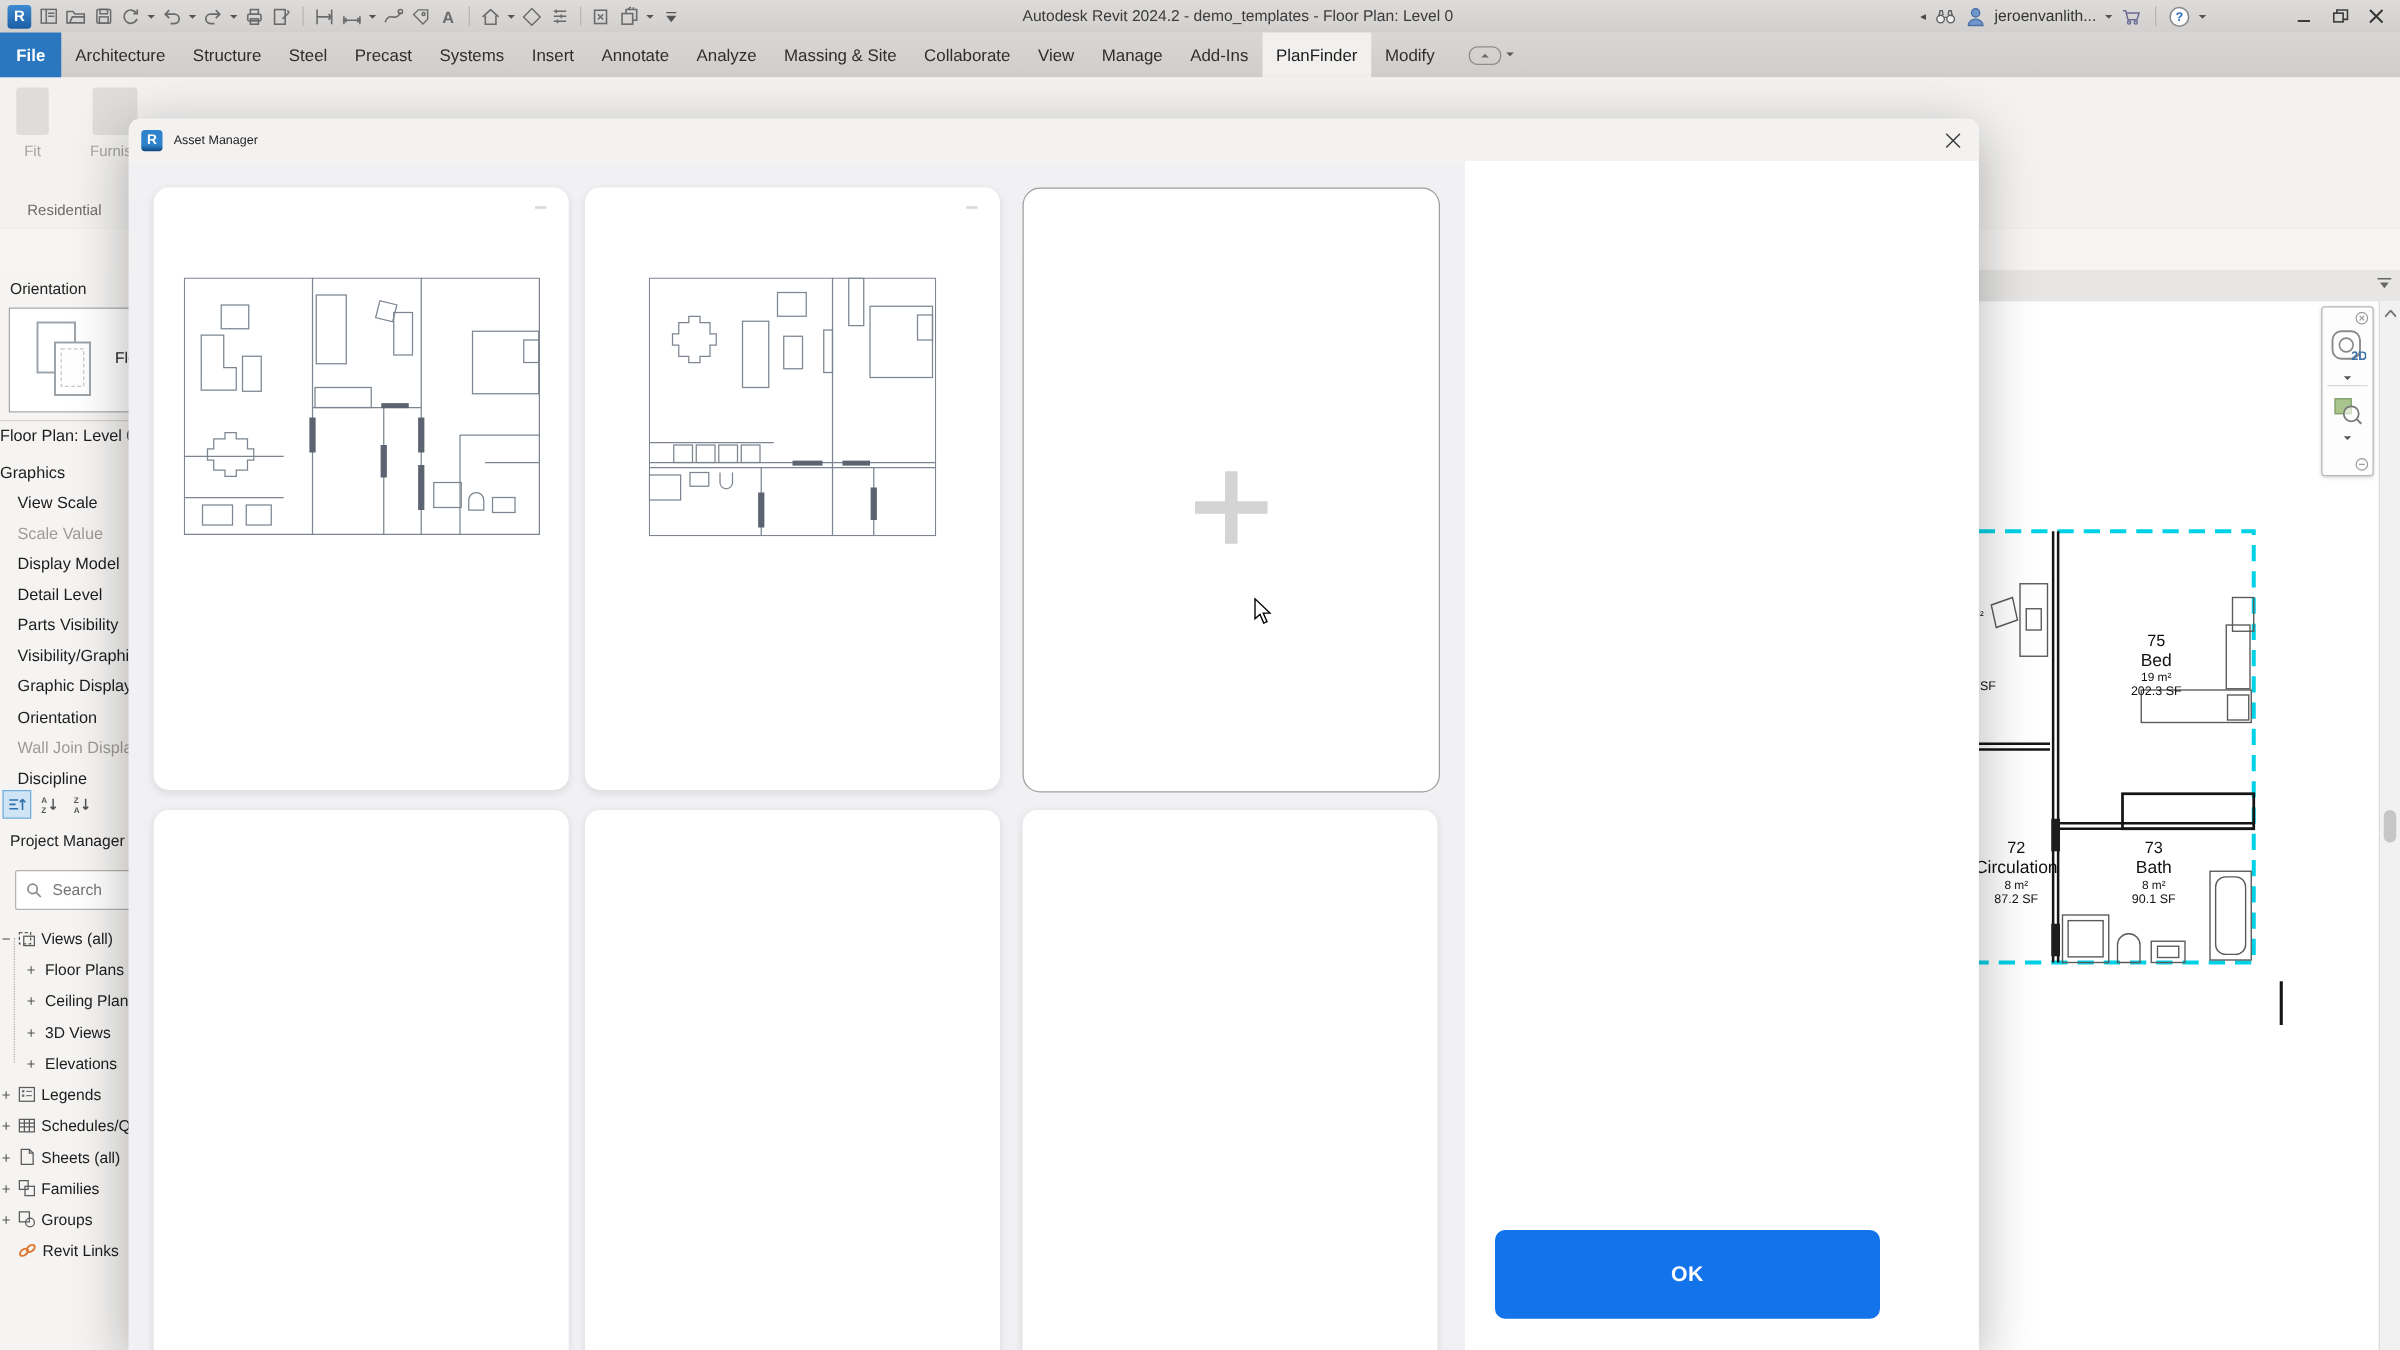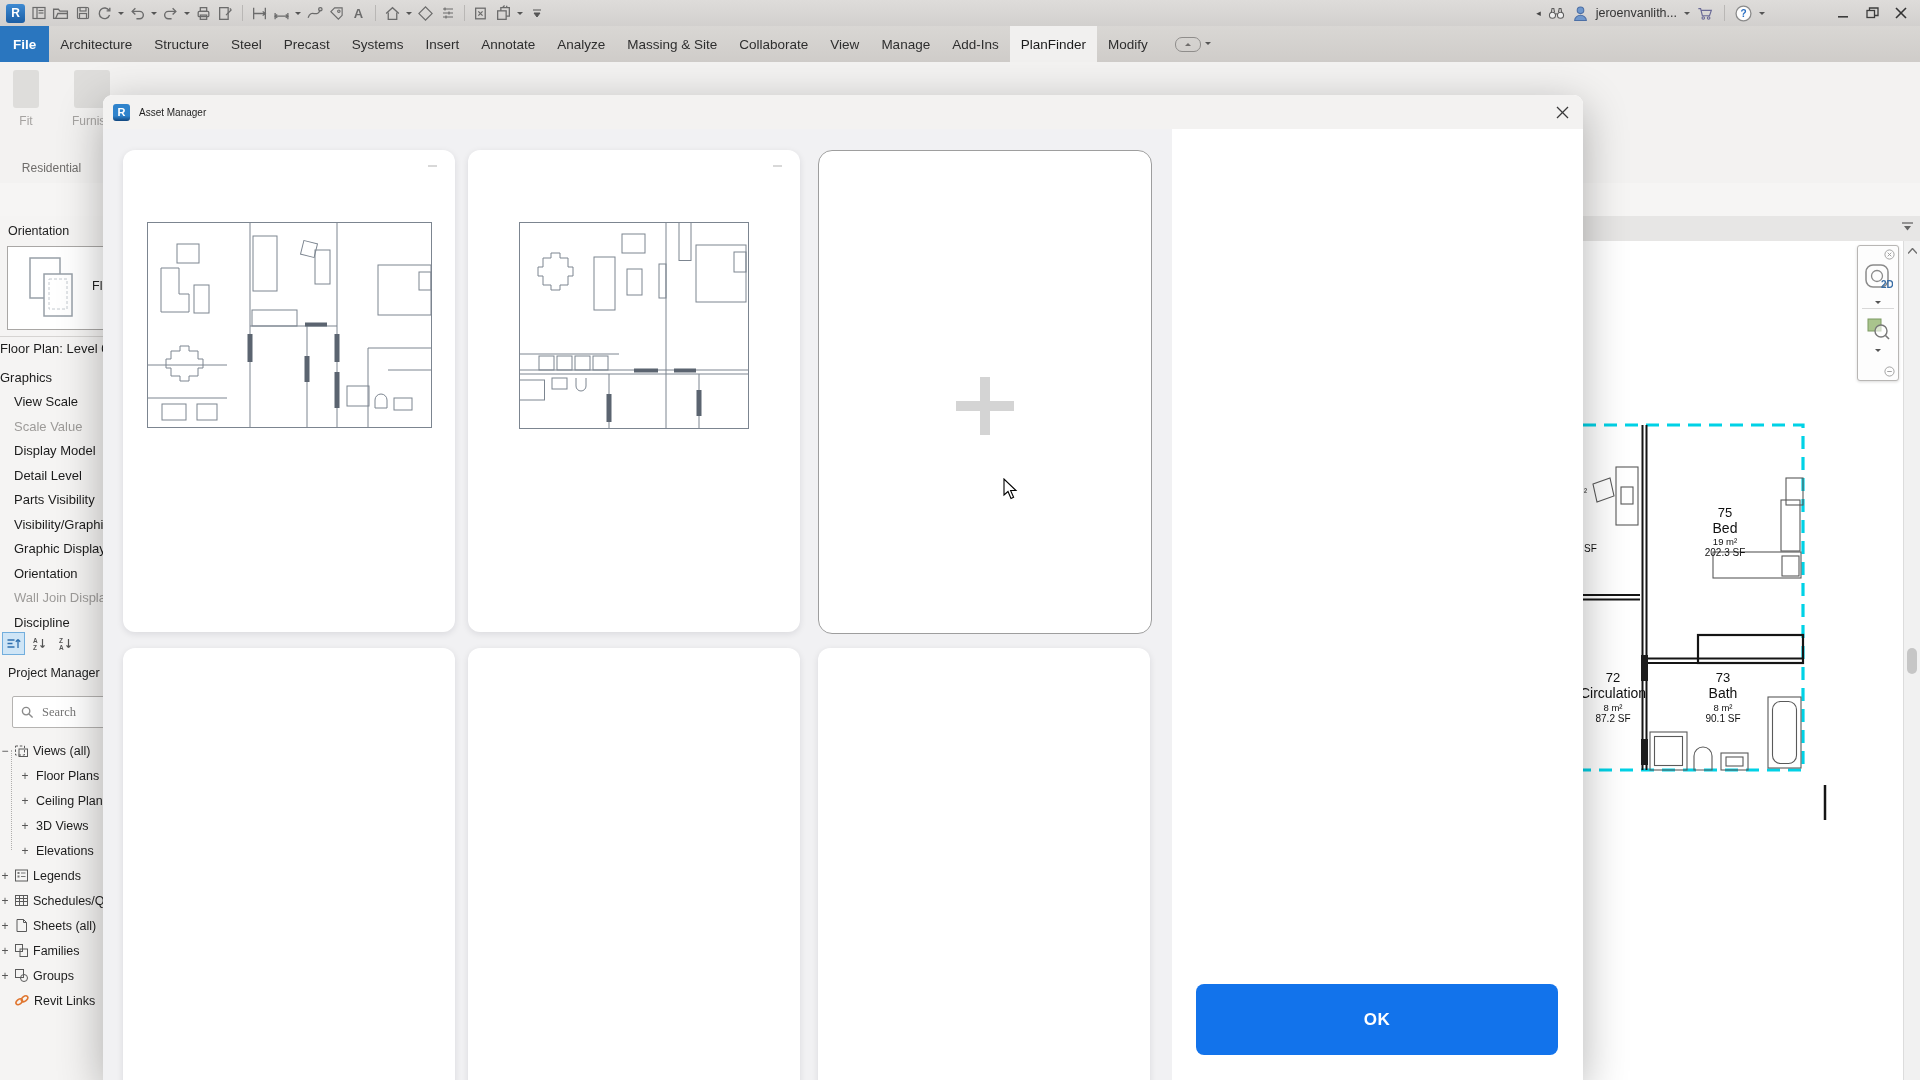--- a/index.html
+++ b/index.html
@@ -54,21 +54,21 @@
   .proprow{position:absolute;left:0;width:103px;height:24.5px;line-height:24.5px;font-size:13px;
     color:#1c1c1c;white-space:nowrap;overflow:hidden}
   .proprow.indent{padding-left:14px}
   .proprow.muted{color:#9d9b99}
   .sortbar{position:absolute;left:2px;top:416px;display:flex;gap:3px}
   .sorticon{width:21px;height:21px;display:flex;align-items:center;justify-content:center;border:1px solid transparent}
   .sorticon.sel{background:#cfe5f6;border:1px solid #72aedd}
   .pb-search{position:absolute;left:12px;top:480px;width:120px;height:30px;background:#fff;
     border:1px solid #b5b3b1;border-radius:2px;display:flex;align-items:center;gap:6px;padding-left:8px}
   .pb-search input{border:none;outline:none;font-size:12.5px;width:70px;color:#333;
-    font-family:Liberation Serif, serif;background:transparent}
+    font-family:Liberation Sans, sans-serif;background:transparent}
   .treerow{position:absolute;left:0;width:103px;height:25px;display:flex;align-items:center;
     font-size:12.5px;color:#1d1d1d;white-space:nowrap;overflow:hidden}
   .exp{width:10px;text-align:center;font-size:12px;color:#555;flex:none}
   .ticon{flex:none;margin:0 4px}
   .guide{position:absolute;border-left:1px dotted #b0aeac}
 
   
   #canvas{left:1583px;top:241px;width:337px;height:839px;background:#fff}
   #navbar{position:absolute;left:274px;top:4px;width:40px;height:134px;background:#fdfdfd;
     border:1px solid #b8b6b4;border-radius:3px;box-shadow:0 1px 3px rgba(0,0,0,.15)}
@@ -88,21 +88,21 @@
   #dlg-close{position:absolute;right:13px;top:9px;width:16px;height:16px;display:flex;
     align-items:center;justify-content:center;cursor:default}
   #cardarea{position:absolute;left:0;top:34px;width:1069px;height:951px;background:#f1f1f3}
   #dlg-right{position:absolute;left:1069px;top:34px;width:411px;height:951px;background:#fff}
   .card{position:absolute;width:332px;height:482px;background:#fff;border-radius:12px;
     box-shadow:0 2px 7px rgba(20,20,40,.10)}
   .card .dash{position:absolute;top:15px;right:18px;width:9px;height:2px;background:#d8d8d8}
   .card .thumb{margin:72px auto 0 auto}
   .card.addcard{border:1px solid #9e9e9e;border-radius:14px;box-shadow:none}
   .plusbar{position:absolute;background:#d4d4d4;left:50%}
-  #okbtn{position:absolute;left:1093px;top:889px;width:362px;height:71px;background:#1273eb;
+  #okbtn{position:absolute;left:1093px;top:889px;width:308px;height:71px;background:#1273eb;
     border:none;border-radius:8px;color:#fff;font-size:17px;font-weight:bold;
     font-family:"Liberation Sans",sans-serif;letter-spacing:.5px}
   #cursor{left:1003px;top:478px;width:16px;height:22px;z-index:50}
 </style>
 </head>
 <body>
 
 <div class="abs" id="titlebar">
   <div class="qat">
     <div class="applogo">R</div>
@@ -221,20 +221,21 @@
       </span>
     <span class="caret"></span>
     <span class="qi">
       <svg width="12" height="12" viewBox="0 0 12 12" stroke="#555" fill="#555" stroke-width="1">
           <line x1="2" y1="3" x2="10" y2="3" fill="none"></line>
           <path d="M3 6 h6 l-3 4 z"></path>
         </svg>
       </span>
   </div>
 
+  <div class="tb-title">Autodesk Revit 2024.2 - demo_templates - Floor Plan: Level 0</div>
 
   <div class="tb-right">
     <span style="color:#444;font-size:9px">◂</span>
     <span class="qi">
       <svg width="19" height="16" viewBox="0 0 19 16" stroke="#5d5d5d" fill="#efefef" stroke-width="1.2">
           <circle cx="5" cy="10.5" r="3.4"></circle>
           <circle cx="14" cy="10.5" r="3.4"></circle>
           <path d="M3.5 8 l1-5 h2 l.8 4 M15.5 8 l-1-5 h-2 l-.8 4" fill="none"></path>
           <path d="M8.4 9 h2.2" fill="none"></path>
         </svg>

